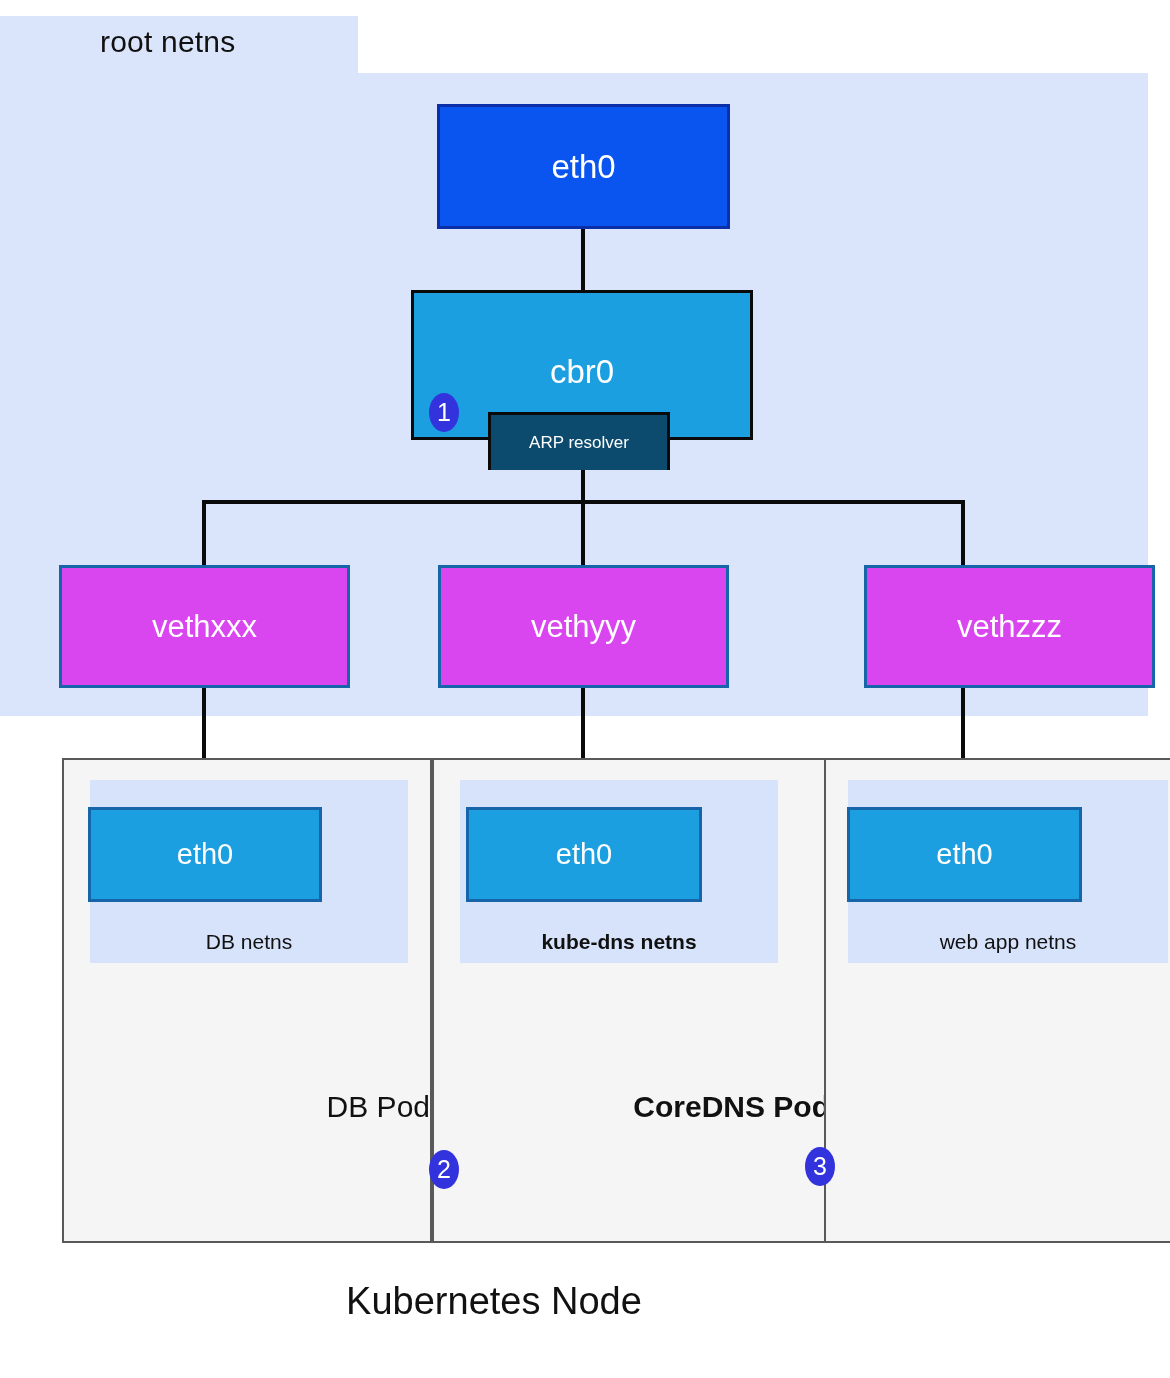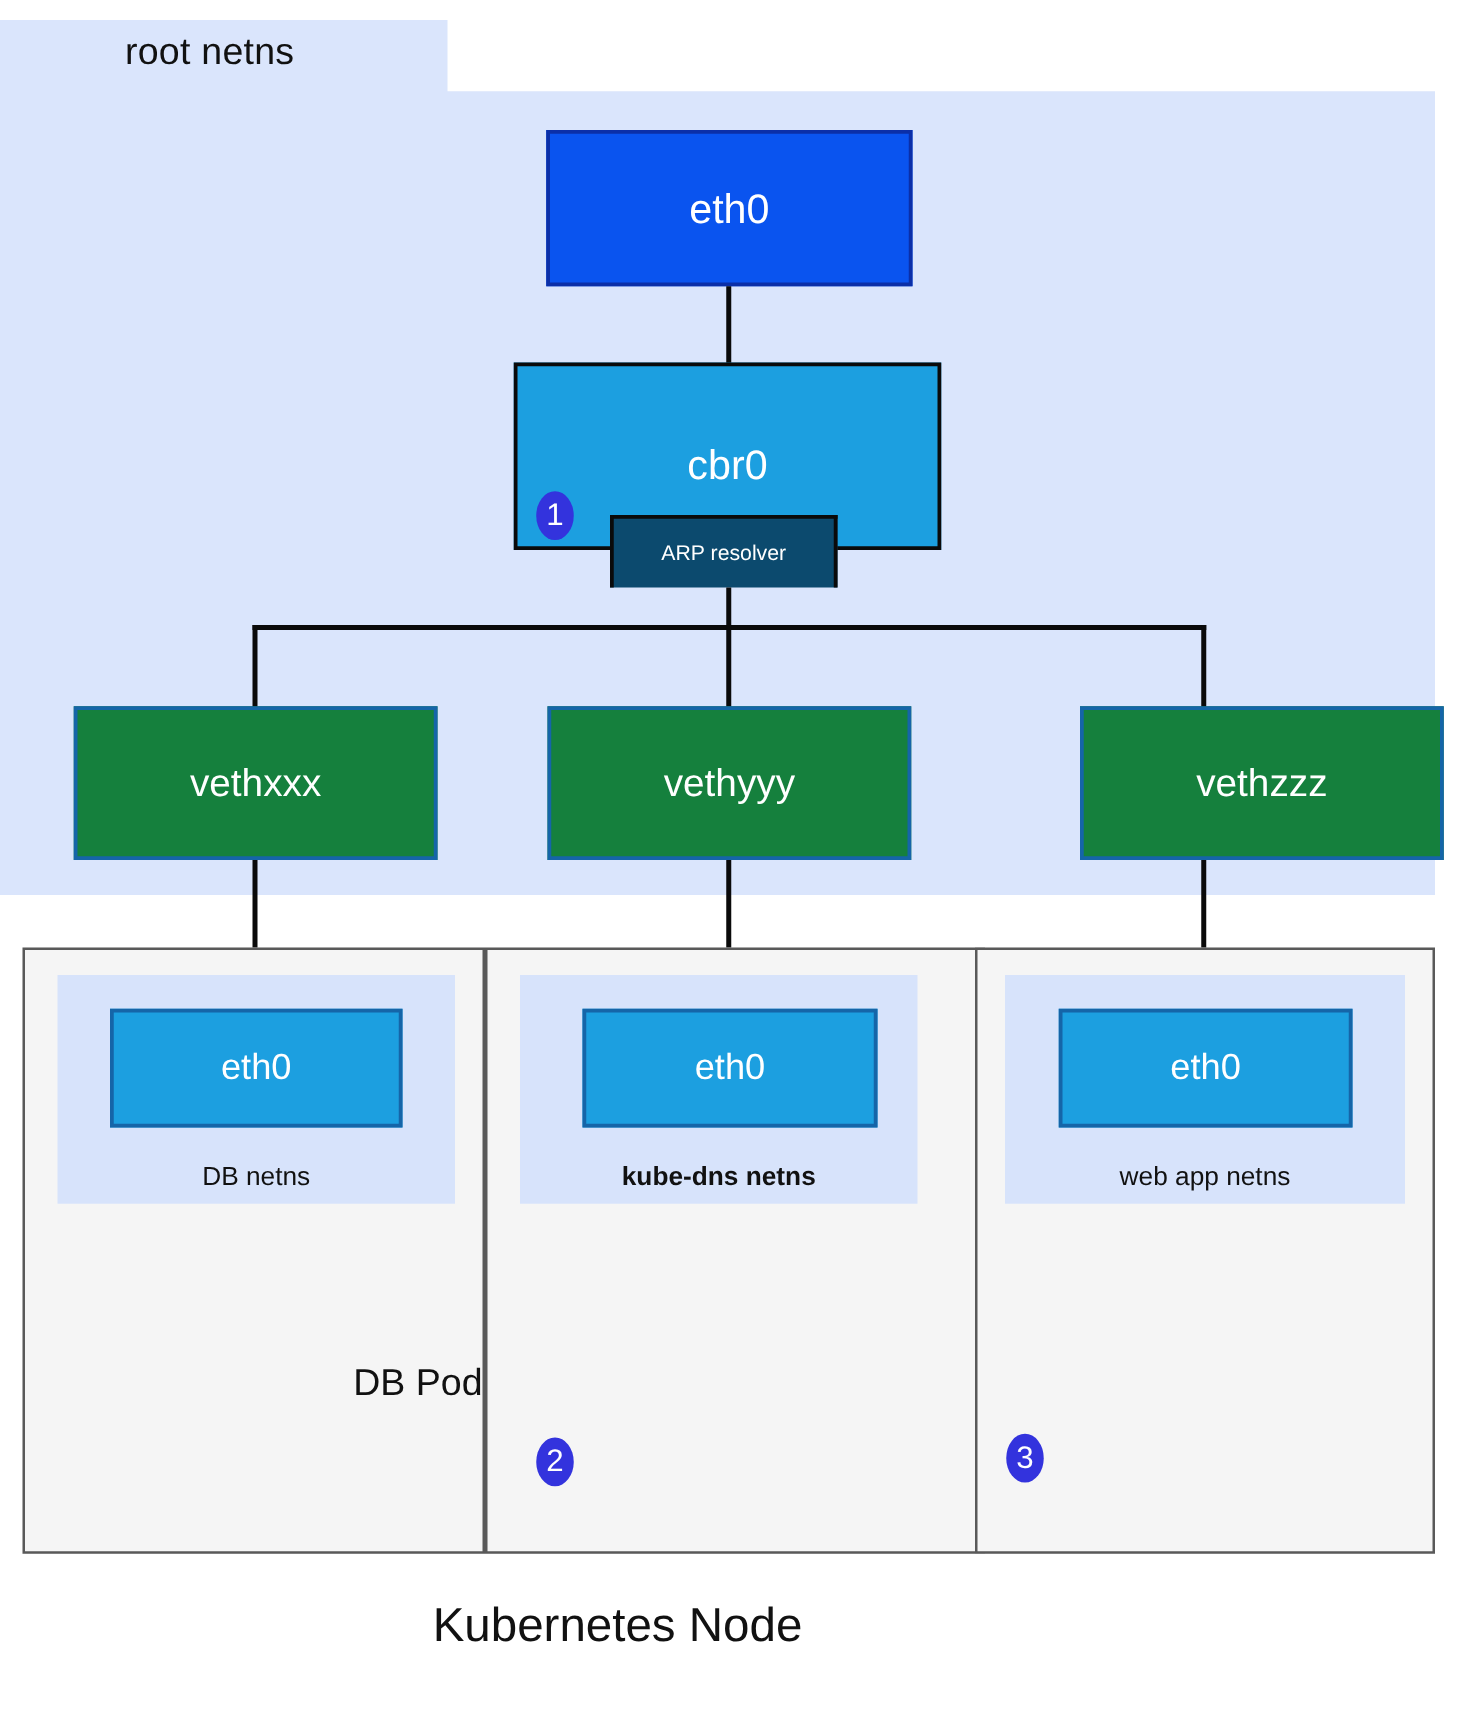--- a/index.html
+++ b/index.html
@@ -83,21 +83,21 @@
     height: 58px;
     background: #0c4a6e;
     border: 3px solid #0a0a0a;
     border-bottom: none;
     font-size: 17px;
   }
   .node-veth {
     top: 565px;
     width: 291px;
     height: 123px;
-    background: #15803d;
+    background: #d946ef;
     border: 3px solid #1565a8;
     font-size: 31px;
   }
   .veth-x { left: 59px; }
   .veth-y { left: 438px; }
   .veth-z { left: 820px; margin-left: 44px; }
 
   .node-pod-eth0 {
     top: 807px;
     height: 95px;
@@ -118,20 +118,21 @@
   .hline { height: 4px; }
 
   
   .pod {
     position: absolute;
     top: 758px;
     height: 485px;
     box-sizing: border-box;
     background: #f5f5f5;
     border: 2px solid #595959;
+    margin-left: 44px;
   }
   .pod-db  { left: 18px;  width: 370px; }
   .pod-dns { left: 388px; width: 400px; font-weight: bold; }
   .pod-web { left: 780px; width: 368px; }
 
   .pod-netns-box {
     position: absolute;
     top: 20px;
     height: 183px;
     background: #d7e3fb;
@@ -232,20 +233,21 @@
       <div class="pod-netns-label">DB netns</div>
     </div>
     <div class="pod-title">DB Pod</div>
   </div>
   <div class="node node-pod-eth0 pod-eth0-db">eth0</div>
 
   <div class="pod pod-dns">
     <div class="pod-netns-box netns-dns">
       <div class="pod-netns-label">kube-dns netns</div>
     </div>
+    <div class="pod-title">CoreDNS Pod</div>
   </div>
   <div class="node node-pod-eth0 pod-eth0-dns">eth0</div>
   <div class="badge badge-2">2</div>
 
   <div class="pod pod-web">
     <div class="pod-netns-box netns-web">
       <div class="pod-netns-label">web app netns</div>
     </div>
   </div>
   <div class="node node-pod-eth0 pod-eth0-web">eth0</div>

